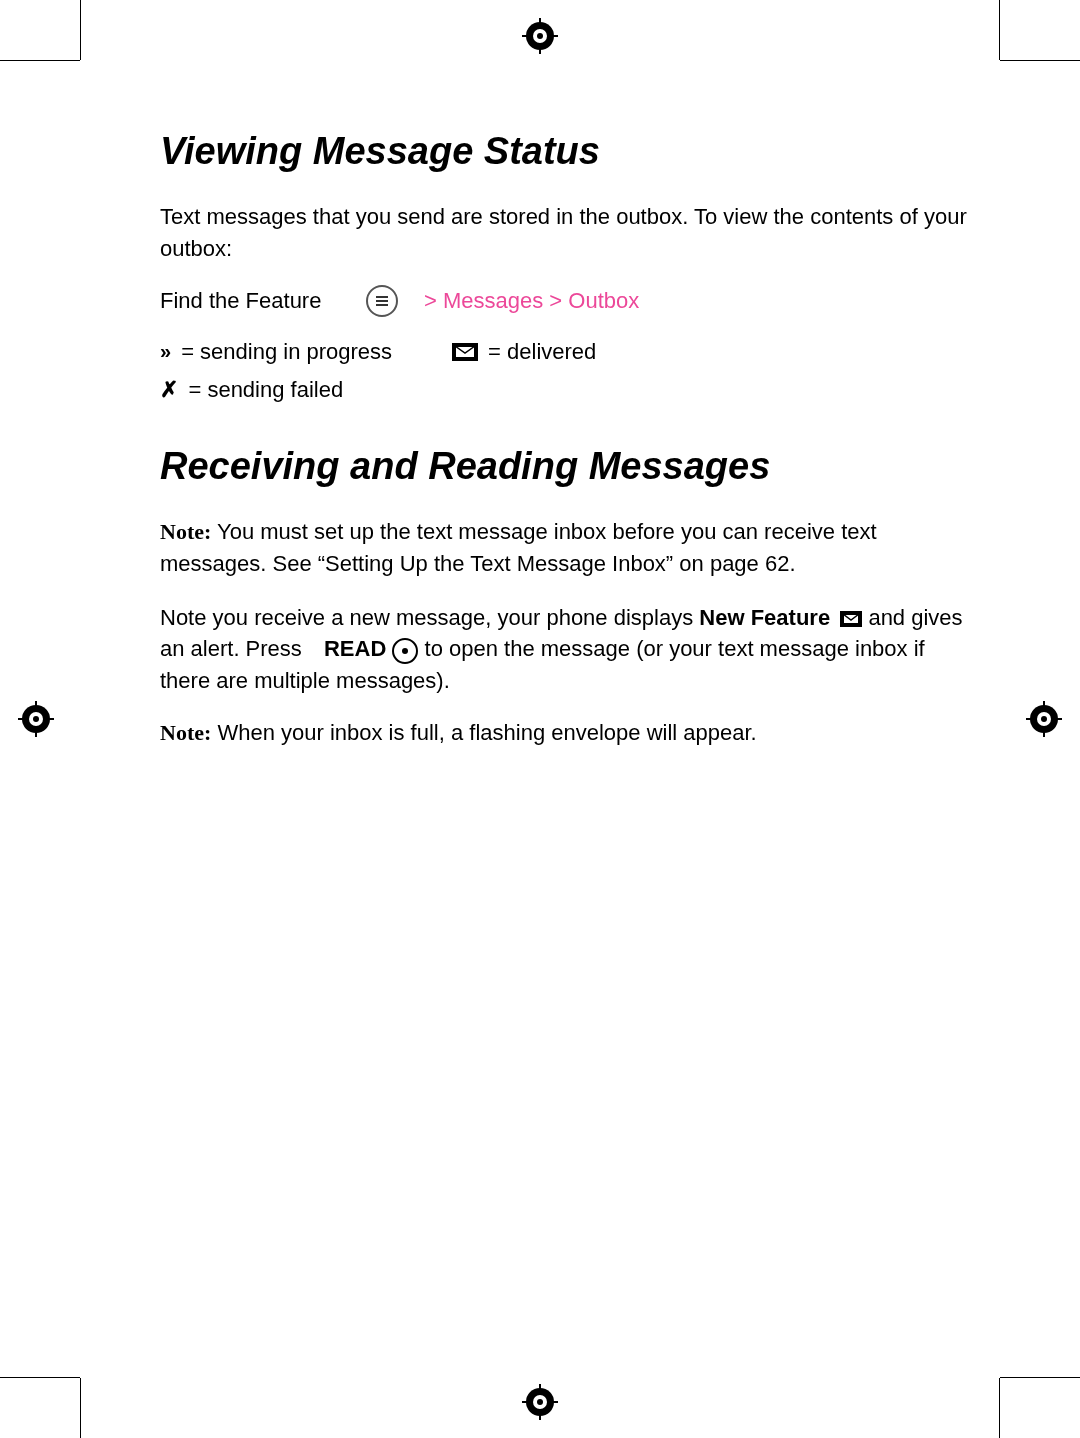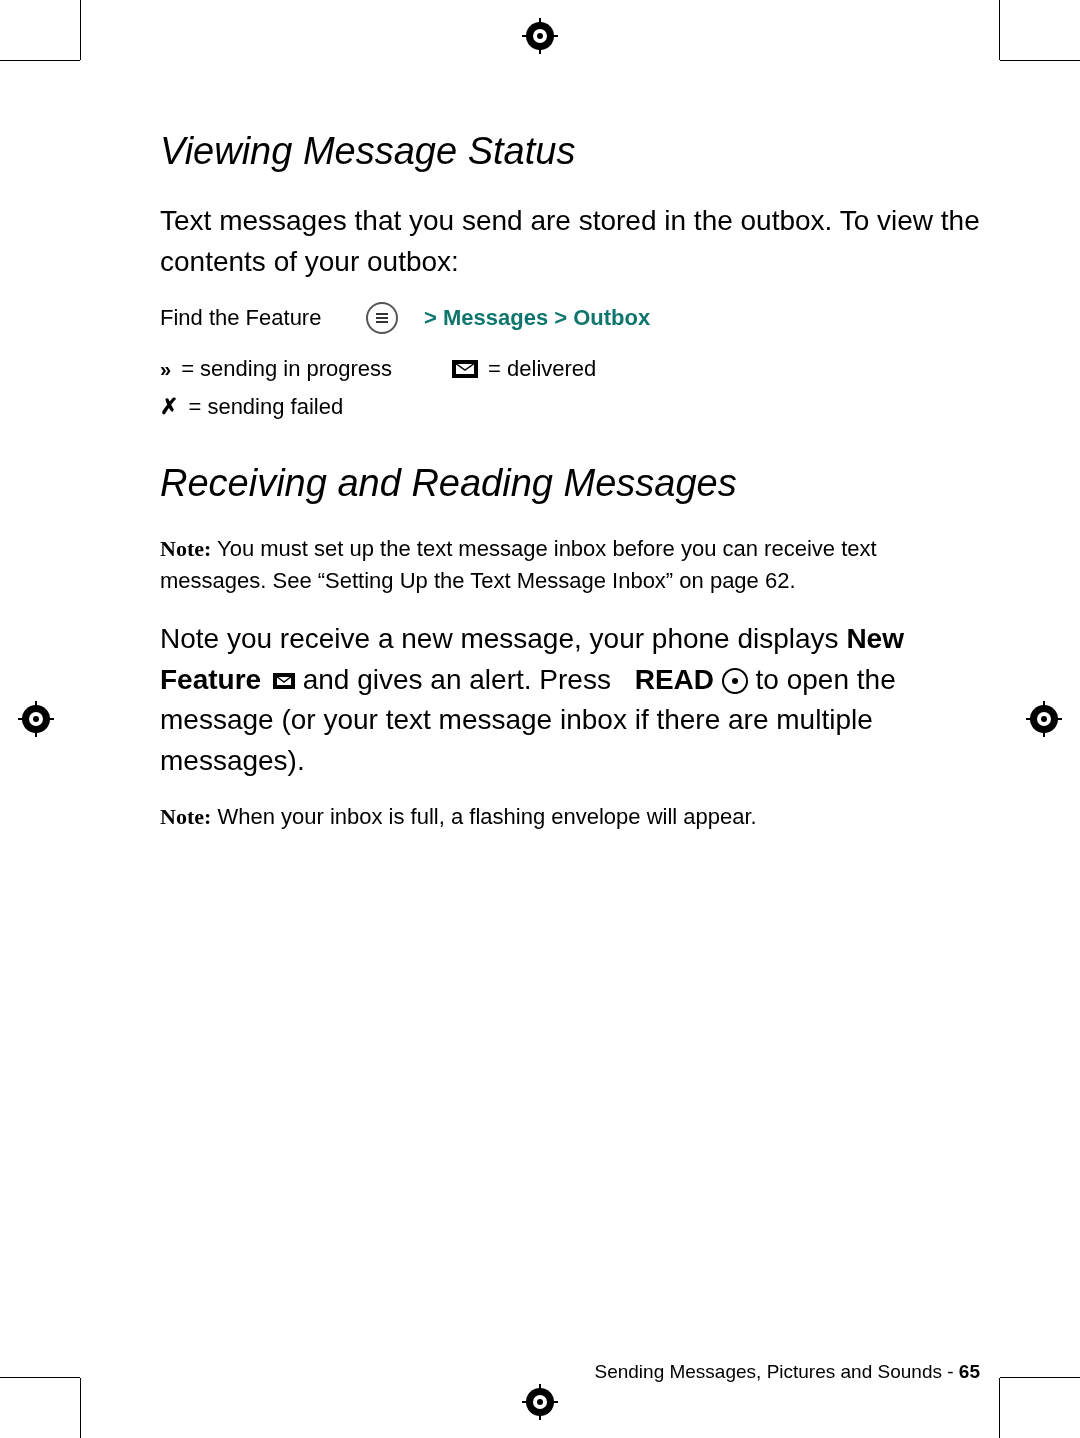--- a/index.html
+++ b/index.html
@@ -135,29 +135,29 @@
       top: 130px;
       left: 160px;
       right: 100px;
       bottom: 120px;
     }
 
     
     .section-title {
       font-family: Arial, Helvetica, sans-serif;
       font-style: italic;
-      font-weight: normal;
+      font-weight: bold;
       font-size: 38px;
       color: #000000;
       margin-bottom: 28px;
     }
 
     
     .body-text {
-      font-size: 28px;
+      font-size: 22px;
       color: #000000;
       line-height: 1.45;
       margin-bottom: 20px;
     }
 
     
     .feature-row {
       display: flex;
       align-items: center;
       margin: 18px 0 22px 0;
@@ -165,22 +165,22 @@
     }
 
     .feature-label {
       font-size: 22px;
       color: #000000;
       min-width: 180px;
     }
 
     .nav-path {
       font-size: 22px;
-      font-weight: bold;
-      color: #0f766e;
+      font-weight: normal;
+      color: #ec4899;
     }
 
     
     .icons-section {
       margin: 22px 0 14px 0;
     }
 
     .icons-row {
       display: flex;
       align-items: center;
@@ -432,17 +432,14 @@
         </span>
       <span> to open the message (or your text message inbox if there are multiple messages).</span>
     </p>
 
     <p class="note-text">
       <strong>Note:</strong><span> When your inbox is full, a flashing envelope will appear.</span>
     </p>
 
   </div>
 
-  <div class="footer">
-    <span>Sending Messages, Pictures and Sounds - </span><strong>65</strong>
-  </div>
 
 </div>
 
 </body></html>

